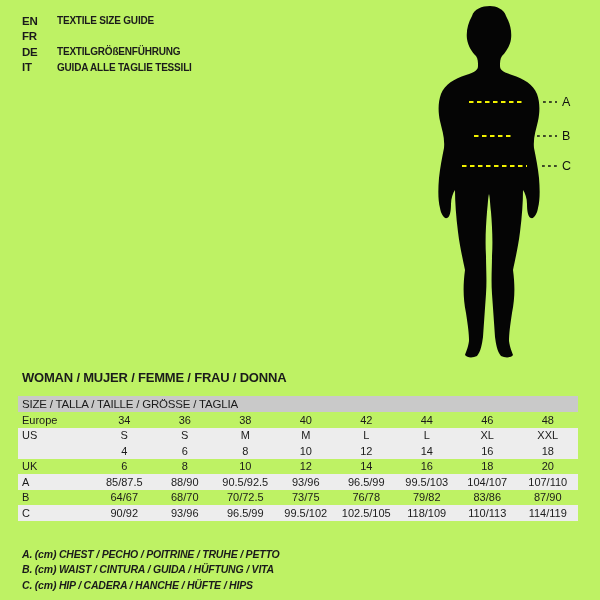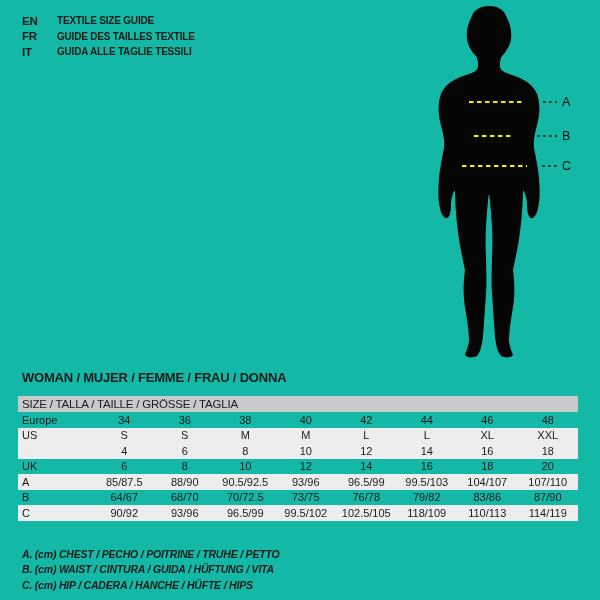--- a/index.html
+++ b/index.html
@@ -1,16 +1,16 @@
 <!DOCTYPE html>
 <html><head>
 <meta charset="utf-8">
 <style>
   html,body{margin:0;padding:0;background:#fff;}
-  .page{position:relative;width:600px;height:600px;background:#14b8a6;overflow:hidden;
+  .page{position:relative;width:600px;height:600px;background:#bef264;overflow:hidden;
         font-family:"Liberation Sans",sans-serif;color:#1b1b1b;}
 
   
   .lang-block{position:absolute;top:13px;left:22px;}
   .lang-row{display:flex;height:15.5px;align-items:center;}
   .lang-code{width:35px;font-weight:700;font-size:11.5px;letter-spacing:-0.2px;}
   .lang-label{font-weight:700;font-size:10px;letter-spacing:-0.2px;white-space:nowrap;}
 
   
   .figure{position:absolute;left:0;top:0;width:600px;height:372px;}
@@ -43,21 +43,24 @@
 
 <div class="page">
 
   <div class="lang-block">
     <div class="lang-row">
       <span class="lang-code">EN</span>
       <span class="lang-label">TEXTILE SIZE GUIDE</span>
     </div>
     <div class="lang-row">
       <span class="lang-code">FR</span>
-      <span class="lang-label">GUIDE DES TAILLES TEXTILE</span>
+    </div>
+    <div class="lang-row">
+      <span class="lang-code">DE</span>
+      <span class="lang-label">TEXTILGRÖßENFÜHRUNG</span>
     </div>
     <div class="lang-row">
       <span class="lang-code">IT</span>
       <span class="lang-label">GUIDA ALLE TAGLIE TESSILI</span>
     </div>
   </div>
 
   <div class="figure">
     <svg class="fig-svg" width="600" height="372" viewBox="0 0 600 372">
       <path fill="#050505" d="

